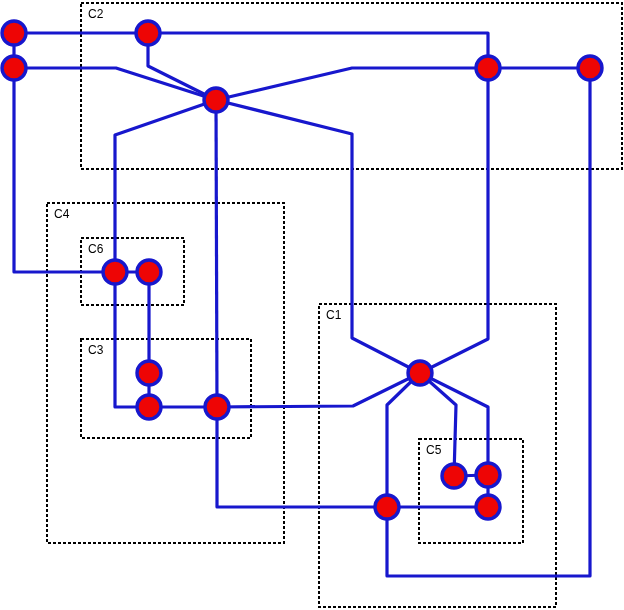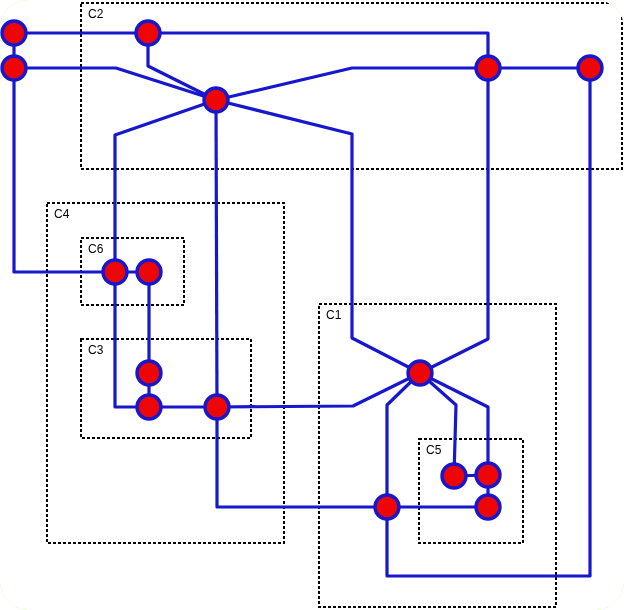--- a/index.html
+++ b/index.html
@@ -7,21 +7,20 @@
     padding: 0;
     background: #ffffff;
   }
   #stage {
     position: relative;
     width: 624px;
     height: 610px;
     background: #bef264;
     font-family: "Liberation Sans", sans-serif;
     overflow: hidden;
-    border-radius: 28px;
   }
   #graph-canvas {
     display: block;
   }
   #graph-canvas text {
     font-family: "Liberation Sans", sans-serif;
   }
 </style>
 </head>
 <body>

